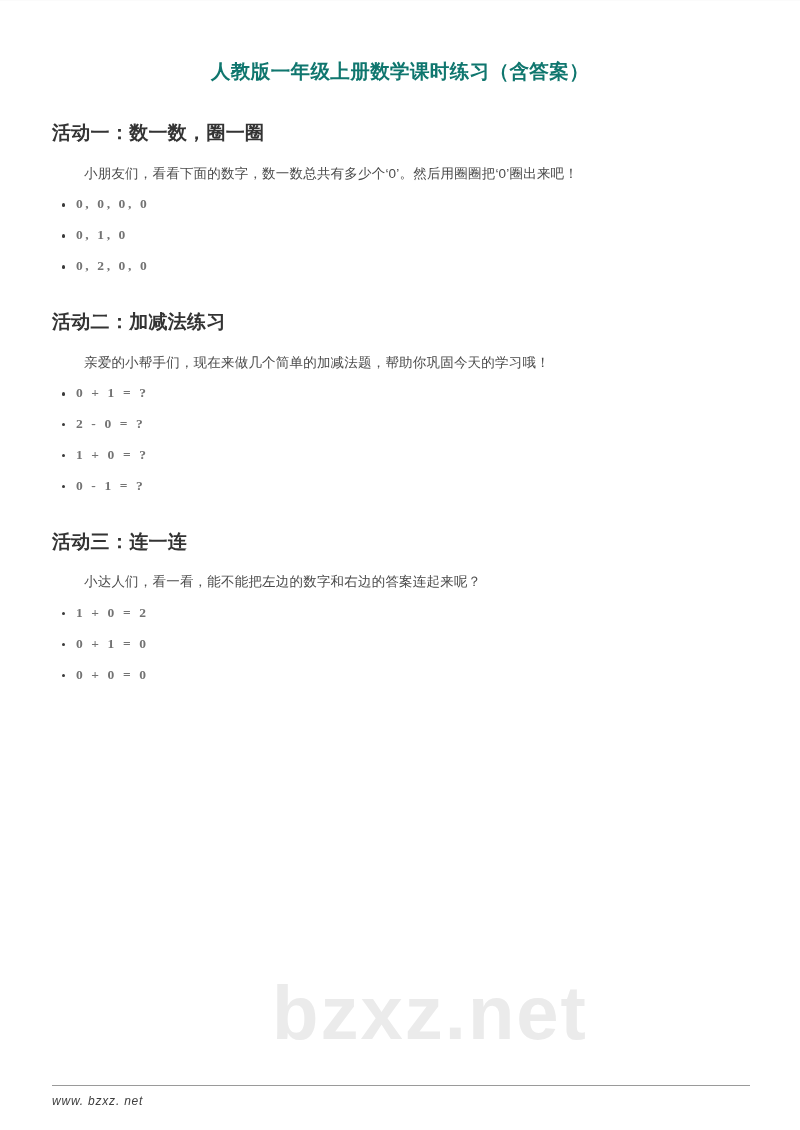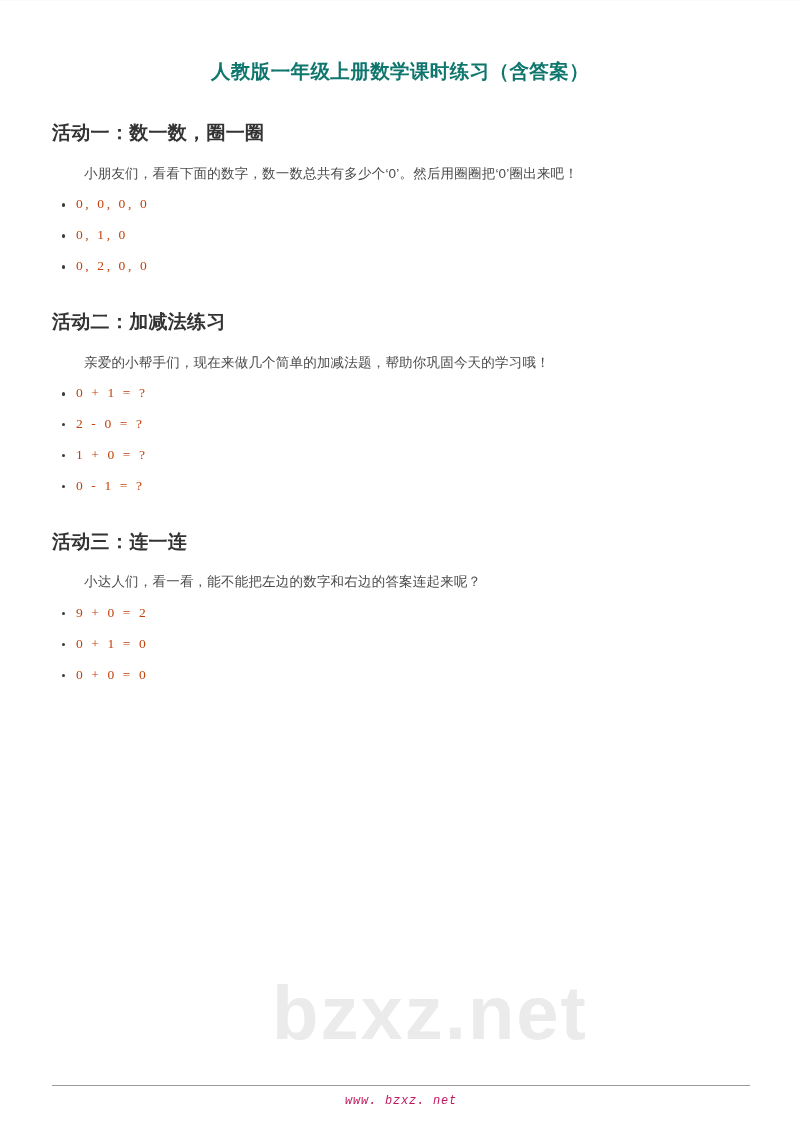--- a/index.html
+++ b/index.html
@@ -96,23 +96,24 @@
     list-style: none;
     margin: 11px 0 0 0;
     padding: 0;
   }
   .item-list li {
     position: relative;
     padding-left: 24px;
     margin-top: 12px;
     font-family: "Liberation Serif", "DejaVu Serif", serif;
     font-size: 13.5px;
-    color: #c2410c;
+    color: #737373;
     letter-spacing: 2.6px;
     line-height: 1.4;
+    font-weight: bold;
   }
   .item-list li:first-child { margin-top: 0; }
   .item-list li .bullet {
     position: absolute;
     left: 10px;
     top: 8px;
     width: 3.4px;
     height: 3.4px;
     border-radius: 50%;
     background: #3a3a3a;
@@ -126,26 +127,26 @@
     bottom: 22px;
     z-index: 3;
   }
   .footer-rule {
     width: 100%;
     height: 1px;
     background: #9a9a9a;
   }
   .footer-url {
     margin-top: 8px;
-    text-align: center;
-    font-family: Liberation Mono, monospace;
+    text-align: left;
+    font-family: Liberation Sans, sans-serif;
     font-style: italic;
     font-size: 12px;
     letter-spacing: 0.8px;
-    color: #be185d;
+    color: #404040;
   }
 </style>
 </head>
 <body>
 
 <div class="page">
 
   <div class="page-top-edge"></div>
 
   <div class="watermark">bzxz.net</div>
@@ -172,21 +173,21 @@
         <li><span class="bullet"></span><span>2 - 0 = ?</span></li>
         <li><span class="bullet"></span><span>1 + 0 = ?</span></li>
         <li><span class="bullet"></span><span>0 - 1 = ?</span></li>
       </ul>
     </section>
 
     <section class="section rest">
       <h2 class="section-heading">活动三：连一连</h2>
       <p class="section-intro">小达人们，看一看，能不能把左边的数字和右边的答案连起来呢？</p>
       <ul class="item-list">
-        <li><span class="bullet"></span><span>9 + 0 = 2</span></li>
+        <li><span class="bullet"></span><span>1 + 0 = 2</span></li>
         <li><span class="bullet"></span><span>0 + 1 = 0</span></li>
         <li><span class="bullet"></span><span>0 + 0 = 0</span></li>
       </ul>
     </section>
 
   </div>
 
   <div class="footer">
     <div class="footer-rule"></div>
     <div class="footer-url">www. bzxz. net</div>

